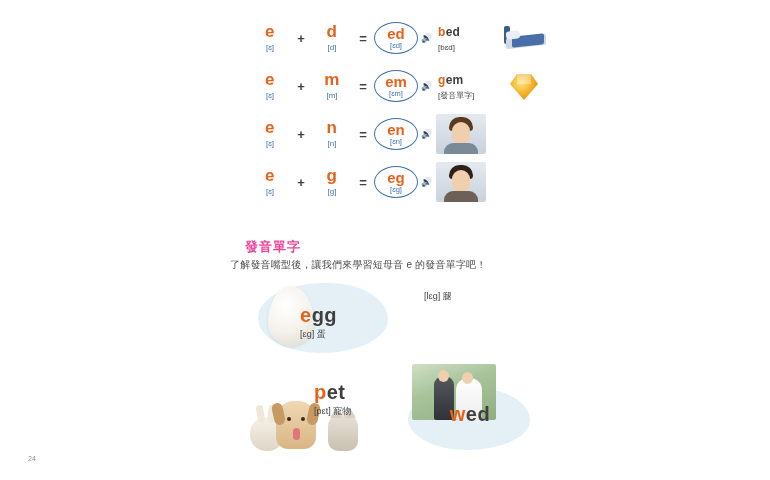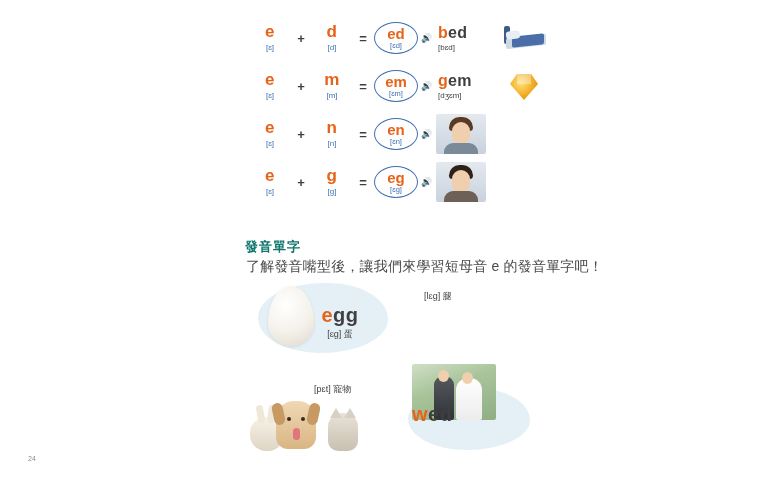--- a/index.html
+++ b/index.html
@@ -88,21 +88,21 @@
     text-align: center;
     font-size: 9px;
     color: #7a7a7a;
   }
   .word {
     width: 62px;
     text-align: left;
     padding-left: 2px;
   }
   .word .w {
-    font-size: 16px;
+    font-size: 12px;
     font-weight: bold;
     color: #3f3f3f;
     line-height: 17px;
     letter-spacing: 0.3px;
   }
   .word .w .hl { color: #e8631a; }
   .word .phon {
     font-size: 8px;
     color: #3f3f3f;
     line-height: 11px;
@@ -171,40 +171,41 @@
     background: #f0cfae; border-radius: 5px 5px 3px 3px;
   }
 
   
   .sec-title {
     position: absolute;
     left: 245px;
     top: 238px;
     font-size: 13px;
     font-weight: bold;
-    color: #0f766e;
+    color: #ec4899;
     letter-spacing: 1px;
   }
   .sec-sub {
     position: absolute;
-    left: 246px;
+    left: 230px;
     top: 258px;
-    font-size: 14px;
+    font-size: 10px;
     color: #4a4a4a;
     letter-spacing: 0.2px;
   }
 
   
   .blob {
     position: absolute;
     background: #e4f0f6;
     border-radius: 50% 45% 52% 48% / 50% 52% 48% 50%;
   }
   .vocab {
     position: absolute;
+    text-align: center;
   }
   .vocab .vw {
     font-size: 20px;
     font-weight: bold;
     color: #3f3f3f;
     line-height: 22px;
     letter-spacing: 0.5px;
   }
   .vocab .vw .hl { color: #e8631a; }
   .vocab .vp {
@@ -357,21 +358,21 @@
         <div class="phon">[m]</div>
       </div>
       <div class="op">=</div>
       <div class="circle">
         <div class="letter">em</div>
         <div class="phon">[ɛm]</div>
       </div>
       <div class="spk">🔊</div>
       <div class="word">
         <div class="w"><span class="hl">g</span><span>em</span></div>
-        <div class="phon">[dʒɛm]</div>
+        <div class="phon">[發音單字]</div>
       </div>
       <div class="pic">
         <div class="gem">
             <div class="facet"></div>
           </div>
       </div>
     </div>
 
     <div class="blend-row">
       <div class="unit">
@@ -424,21 +425,21 @@
       </div>
     </div>
 
   </div>
 
   <div class="sec-title">發音單字</div>
   <div class="sec-sub">了解發音嘴型後，讓我們來學習短母音 e 的發音單字吧！</div>
 
   <div class="blob" style="left:258px; top:283px; width:130px; height:70px;"></div>
   <div class="egg-shape" style="left:268px; top:286px;"></div>
-  <div class="vocab" style="left:300px; top:304px; width:80px; text-align:center;">
+  <div class="vocab" style="left:300px; top:304px; width:80px; text-align:left;">
     <div class="vw"><span class="hl">e</span><span>gg</span></div>
     <div class="vp"><span>[ɛg]</span> <span>蛋</span></div>
   </div>
 
   <div class="leg-shape" style="left:462px; top:282px;"></div>
   <div class="vocab" style="left:424px; top:288px; width:70px; text-align:left;">
     <div class="vp"><span>[lɛg]</span> <span>腿</span></div>
   </div>
 
   <div class="pets" style="left:250px; top:395px;"></div>
@@ -453,20 +454,21 @@
       <div class="eye l"></div>
         <div class="eye r"></div>
       <div class="tongue"></div>
     </div>
     <div class="cat">
         <div class="ear-l"></div>
         <div class="ear-r"></div>
       </div>
   </div>
   <div class="vocab" style="left:314px; top:381px; width:90px; text-align:left;">
+    <div class="vw"><span class="hl">p</span><span>et</span></div>
     <div class="vp"><span>[pɛt]</span> <span>寵物</span></div>
   </div>
 
   <div class="blob" style="left:408px; top:388px; width:122px; height:62px;"></div>
   <div class="wedphoto" style="left:412px; top:364px;">
     <div class="groom"></div>
     <div class="bride"></div>
     <div class="head-g"></div>
     <div class="head-b"></div>
   </div>

